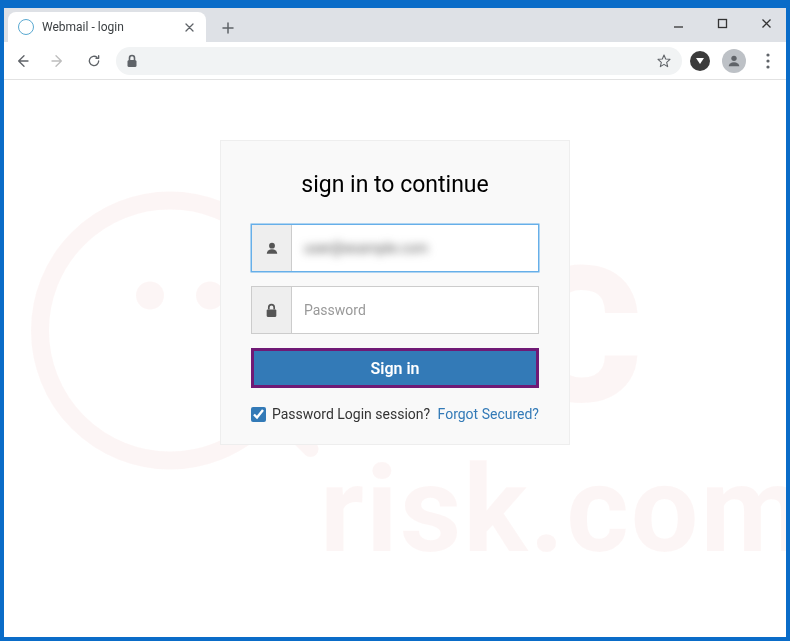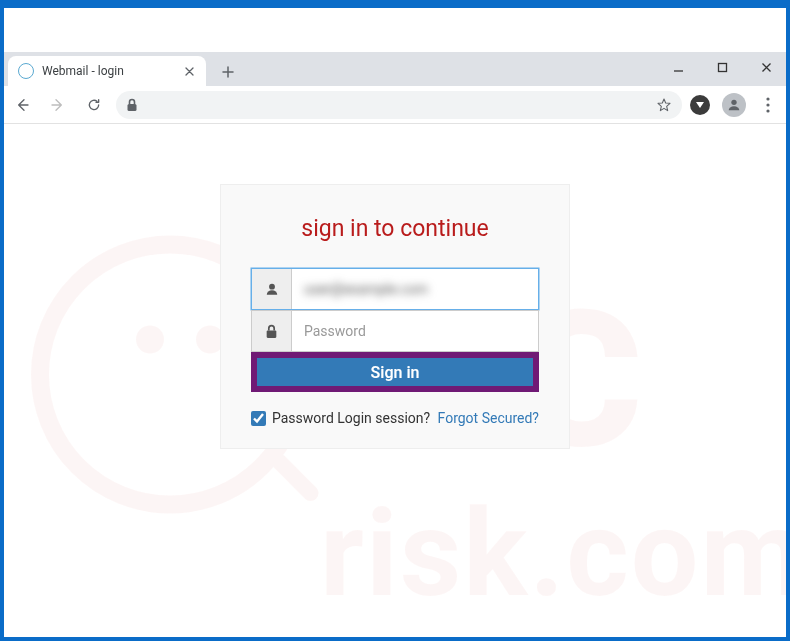--- a/index.html
+++ b/index.html
@@ -27,21 +27,20 @@
       z-index: 1000;
     }
     
     .tab-strip {
       height: 34px;
       background: #dee1e6;
       display: flex;
       align-items: flex-end;
       padding: 0 8px;
       position: relative;
-      margin-top: 44px;
     }
     .tab {
       background: #fff;
       height: 30px;
       width: 198px;
       border-radius: 8px 8px 0 0;
       display: flex;
       align-items: center;
       padding: 0 10px;
       gap: 8px;
@@ -201,26 +200,27 @@
       background: #f9f9f9;
       border: 1px solid #eee;
       padding: 30px 30px 22px 30px;
       position: relative;
       z-index: 2;
     }
     .login-title {
       text-align: center;
       font-size: 23px;
       font-weight: 400;
-      color: #b91c1c;
+      color: #000000;
       margin-bottom: 26px;
     }
     .input-row {
       display: flex;
-      height: 42px;
+      margin-bottom: 14px;
+      height: 48px;
       border: 1px solid #ccc;
       background: #fff;
     }
     .input-row.focused {
       border-color: #66afe9;
       box-shadow: 0 0 0 0.5px #66afe9;
     }
     .input-icon {
       width: 40px;
       background: #eee;
@@ -240,21 +240,21 @@
       background: transparent;
     }
     .input-row input::placeholder { color: #999; }
     .blurred { filter: blur(4px); }
 
     .signin-btn {
       width: 100%;
       height: 40px;
       background: #337ab7;
       color: #fff;
-      border: 6px solid #701a75;
+      border: 3px solid #701a75;
       font-size: 16px;
       font-weight: 600;
       cursor: pointer;
       margin-bottom: 18px;
     }
 
     .login-footer {
       display: flex;
       align-items: center;
       justify-content: space-between;

